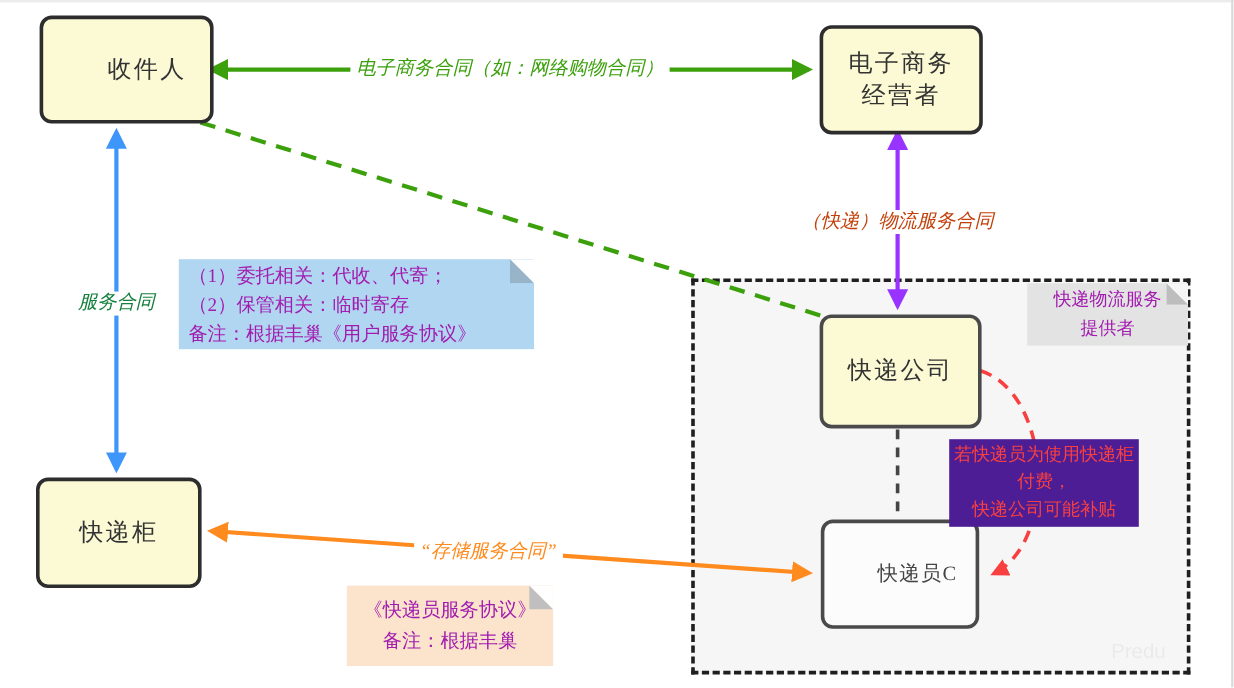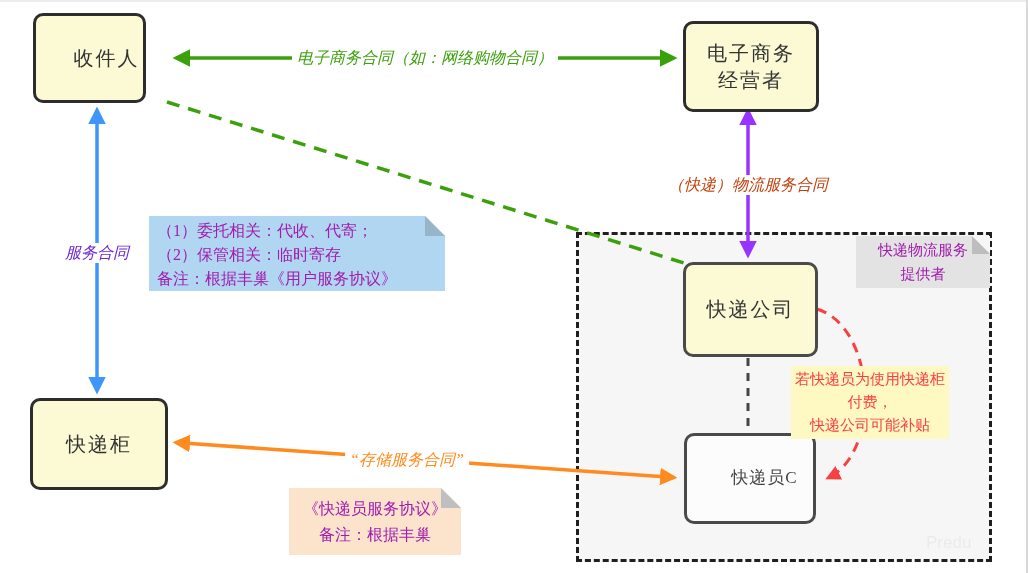--- a/index.html
+++ b/index.html
@@ -37,26 +37,26 @@
   .note-orange{background:#fbe3cc;text-align:center;}
   .note-gray{background:#e3e3e3;text-align:center;}
 
   
   .edge-label{
     position:absolute;transform:translateX(-50%);background:#fff;padding:0 5px;
     font-size:16px;white-space:nowrap;z-index:4;line-height:20px;font-style:italic;
   }
   .lbl-green{color:#3ca00c;}
   .lbl-purple{color:#c2410c;}
-  .lbl-blue{color:#6d28d9;}
+  .lbl-blue{color:#15803d;}
   .lbl-orange{color:#ff8a1e;}
   .red-note{
     position:absolute;left:870px;top:366px;transform:translateX(-50%);
     color:#f94040;font-size:15px;line-height:23px;text-align:center;white-space:pre-line;
-    background:#fef9c3;padding:2px 4px;z-index:4;
+    background:#4c1d95;padding:2px 4px;z-index:4;
   }
   .watermark{
     position:absolute;left:926px;top:533px;font-size:17px;color:#9a9a9a;opacity:.12;
     z-index:5;font-family:"Liberation Sans",sans-serif;
   }
 </style>
 </head>
 <body>
 
 <div class="top-strip"></div>
@@ -91,21 +91,21 @@
 
   <line x1="97" y1="110" x2="97" y2="391" stroke="#3e96fa" stroke-width="3.5" marker-start="url(#ah-blue)" marker-end="url(#ah-blue)"></line>
 
   <line x1="176" y1="442.5" x2="674" y2="477.5" stroke="#ff8a1e" stroke-width="3.5" marker-start="url(#ah-orange)" marker-end="url(#ah-orange)"></line>
 
   <line x1="748" y1="358" x2="748" y2="432" stroke="#454545" stroke-width="3" stroke-dasharray="8 7"></line>
 
   <path d="M 817 309 C 876 327 882 452 828 478" fill="none" stroke="#f94040" stroke-width="3" stroke-dasharray="10 7" marker-end="url(#ah-red)"></path>
 </svg>
 
-<div class="node" style="left:33px;top:13px;width:113px;height:90px;padding-left:34px;">收件人</div>
+<div class="node" style="left:33px;top:13px;width:145px;height:90px;padding-left:34px;">收件人</div>
 
 <div class="node" style="left:683px;top:21px;width:136px;height:91px;line-height:1.35;">电子商务
 经营者</div>
 
 <div class="node gray-border" style="left:683px;top:262px;width:135px;height:95px;">快递公司</div>
 
 <div class="node gray-border white" style="left:684px;top:433px;width:132px;height:91px;padding-left:29px;">快递员C</div>
 
 <div class="node" style="left:30px;top:398px;width:138px;height:92px;">快递柜</div>
 

